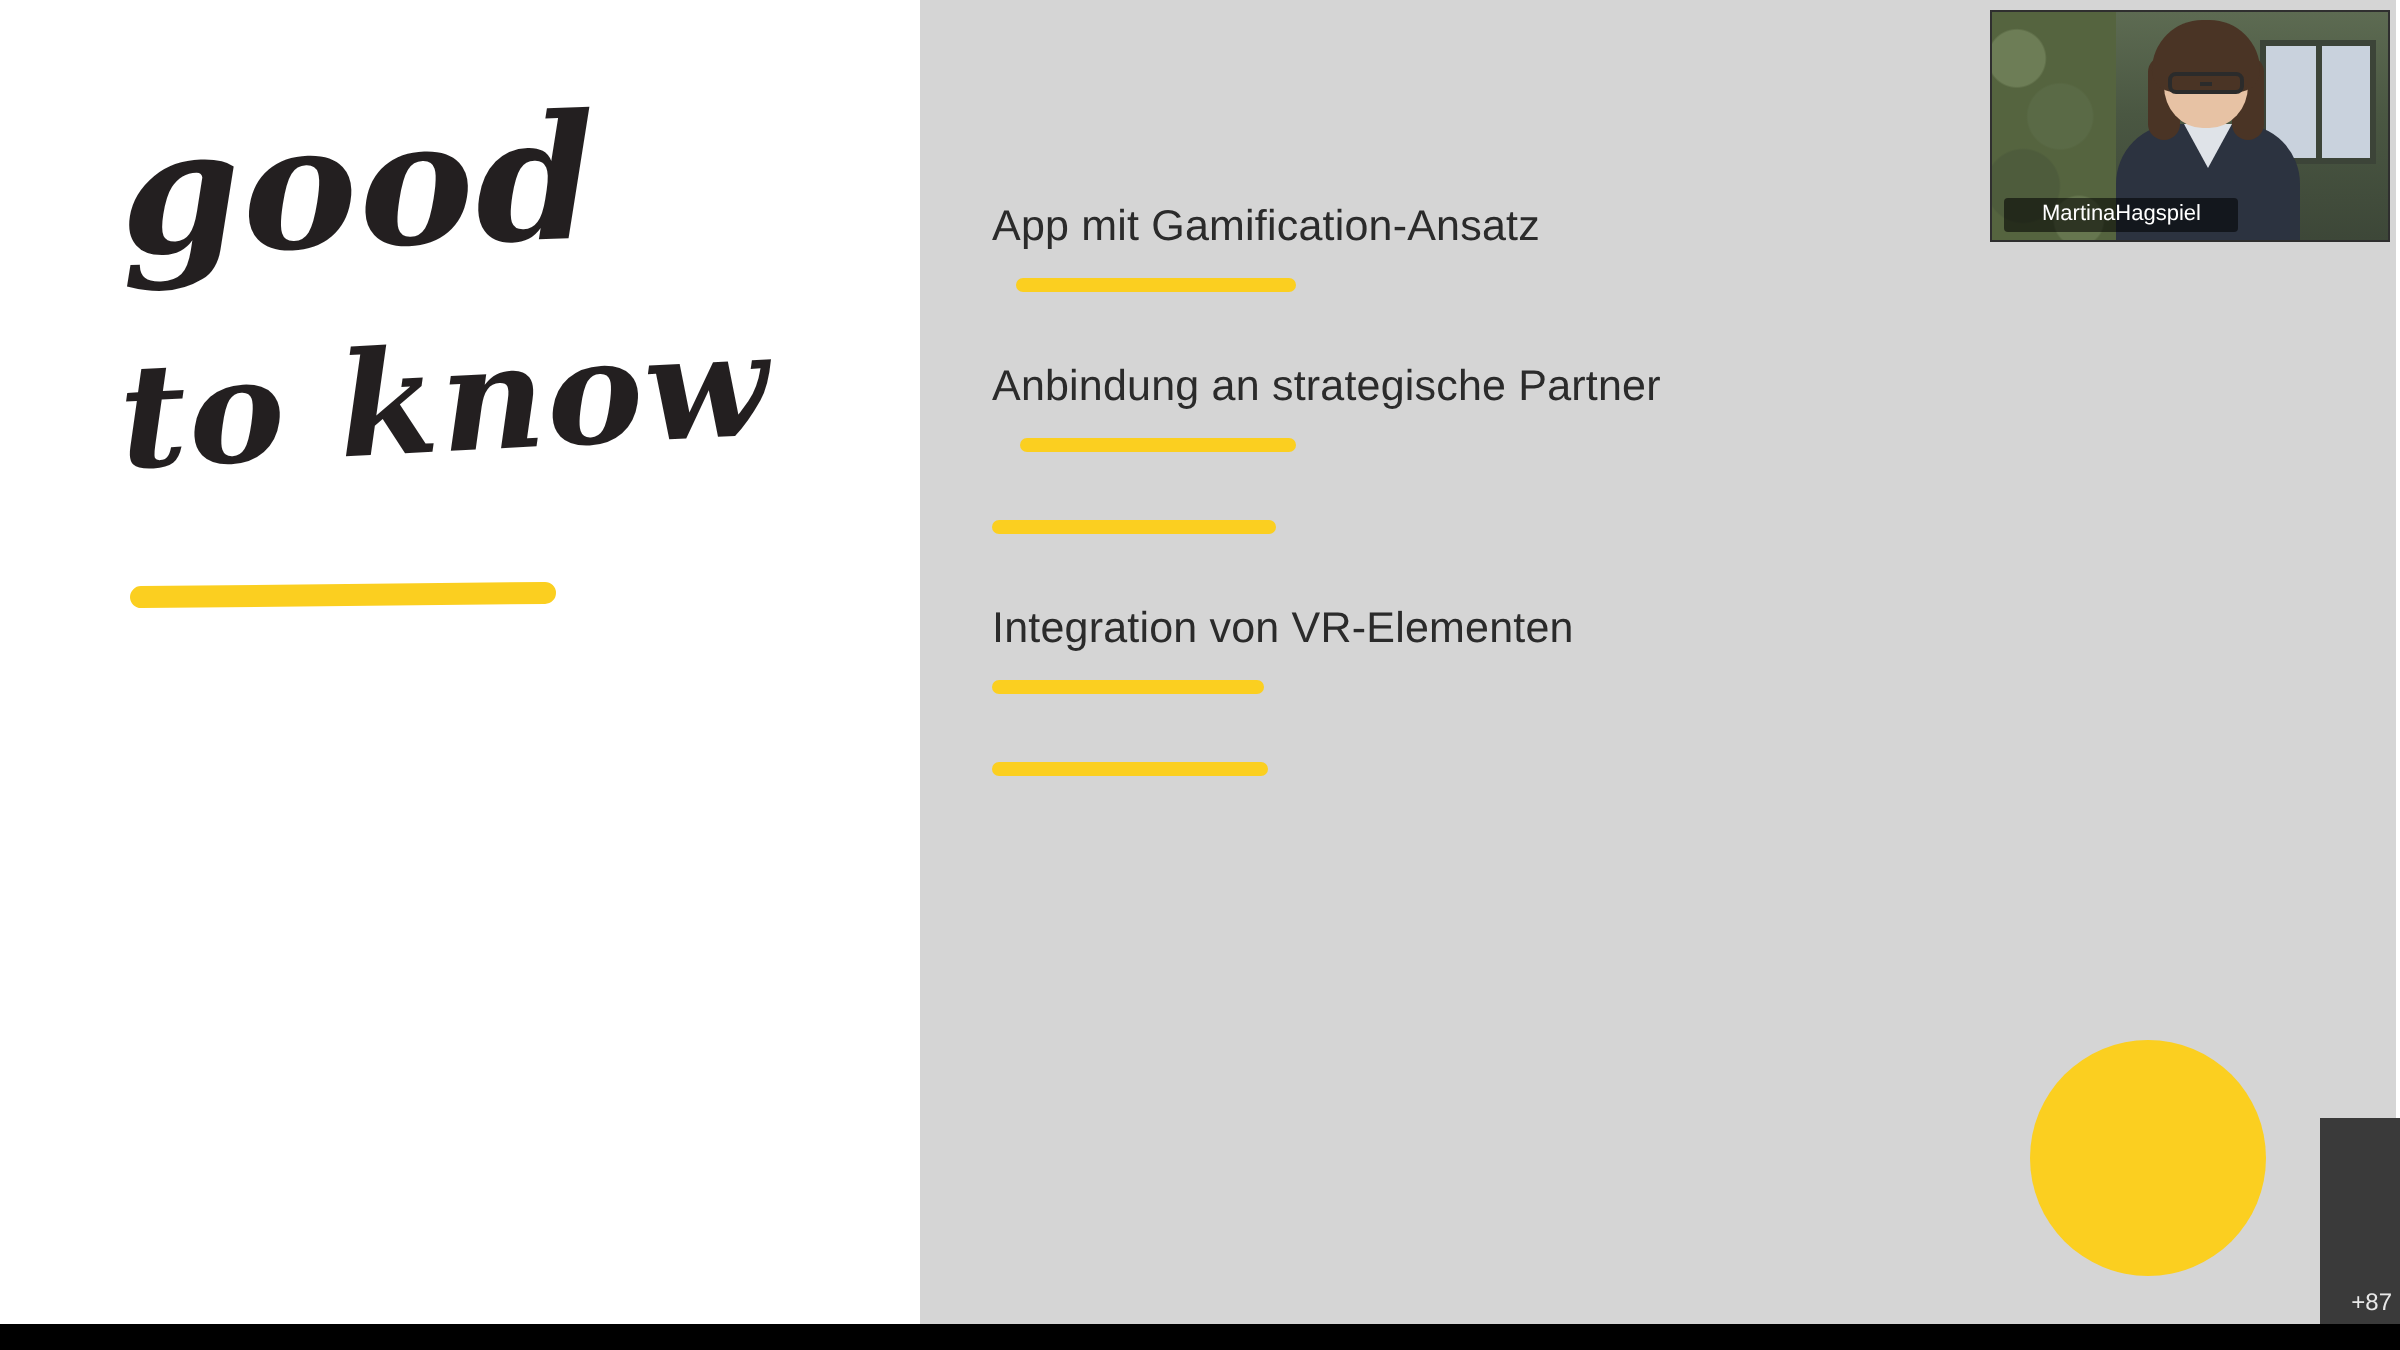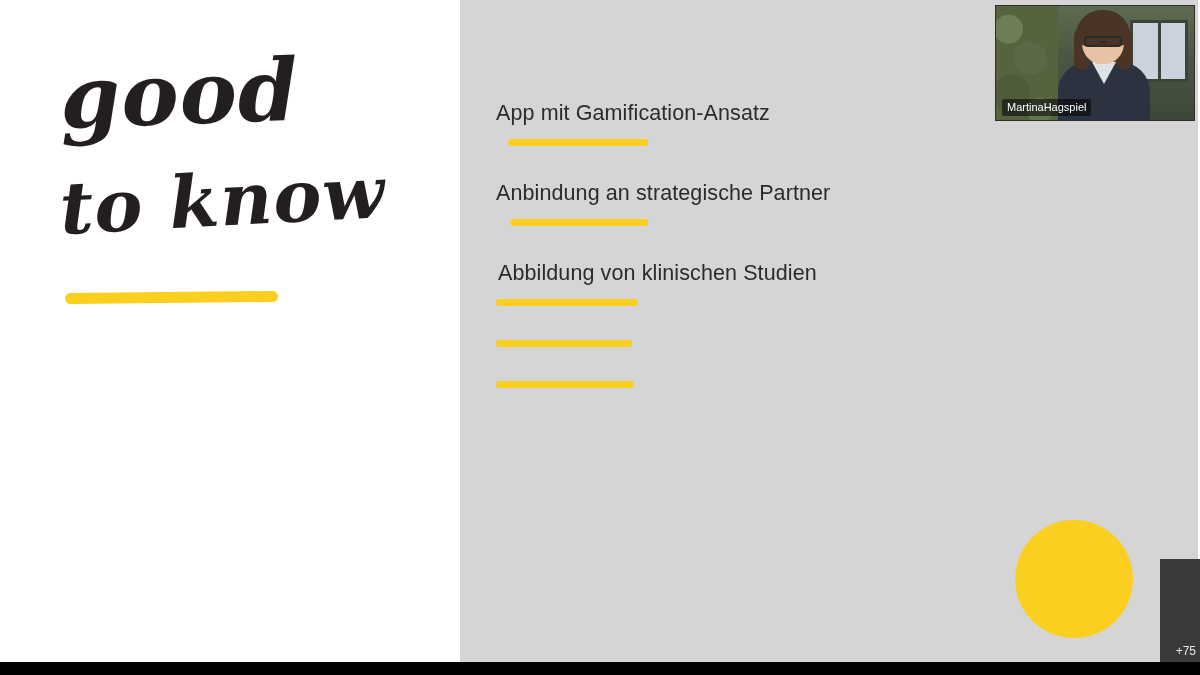--- a/index.html
+++ b/index.html
@@ -239,21 +239,21 @@
     position: absolute;
     left: 96px; top: 56px;
     width: 24px; height: 22px;
     background: #dfe3e8;
     clip-path: polygon(50% 100%, 0 0, 100% 0);
   }
   .wc-name {
     position: absolute;
     left: 6px;
     bottom: 4px;
-    padding: 2px 5px;
+    padding: 2px 19px;
     background: rgba(0,0,0,0.55);
     color: #ffffff;
     font-size: 11px;
     line-height: 13px;
     border-radius: 2px;
     font-family: "Liberation Sans", sans-serif;
     white-space: nowrap;
     text-align: center;
   }
 
@@ -298,25 +298,25 @@
         <div class="bullet-underline"></div>
       </div>
 
 
       <div class="bullet">
         <div class="bullet-text">Anbindung an strategische Partner</div>
         <div class="bullet-underline"></div>
       </div>
 
       <div class="bullet">
-        <div class="bullet-text">Abbildung von klinischen Studien</div>
-        <div class="bullet-underline"></div>
-      </div>
-
-      <div class="bullet">
+        <div class="bullet-underline"></div>
+      </div>
+
+      <div class="bullet">
+        <div class="bullet-text">Integration von VR-Elementen</div>
         <div class="bullet-underline"></div>
       </div>
 
       <div class="bullet">
         <div class="bullet-underline"></div>
       </div>
 
     </div>
 
     <div class="yellow-dot"></div>
@@ -331,18 +331,18 @@
     <div class="wc-collar"></div>
     <div class="wc-person-hair2"></div>
     <div class="wc-person-hair3"></div>
     <div class="wc-person-head"></div>
     <div class="wc-person-hair"></div>
     <div class="wc-glasses"></div>
     <div class="wc-name">MartinaHagspiel</div>
   </div>
 
   <div class="overflow-tile">
-    <div class="overflow-count">+75</div>
+    <div class="overflow-count">+87</div>
   </div>
 
   <div class="bottom-strip"></div>
 
 </div>
 
 </body></html>

